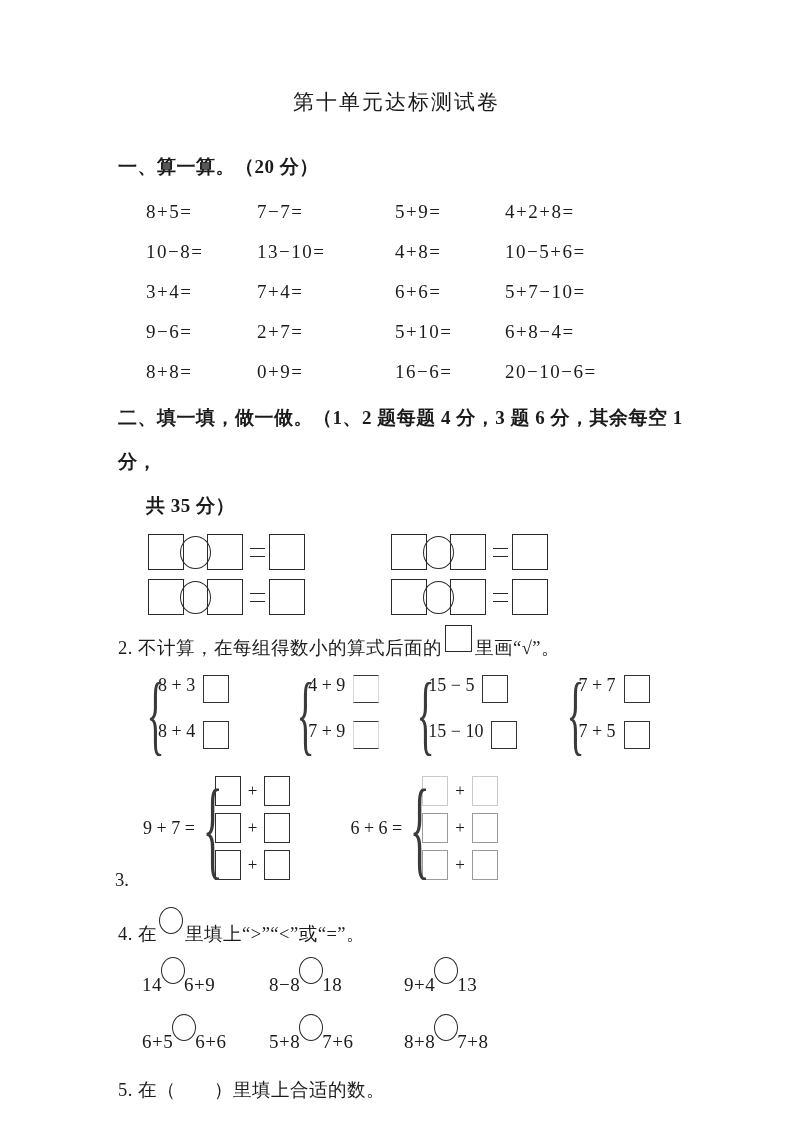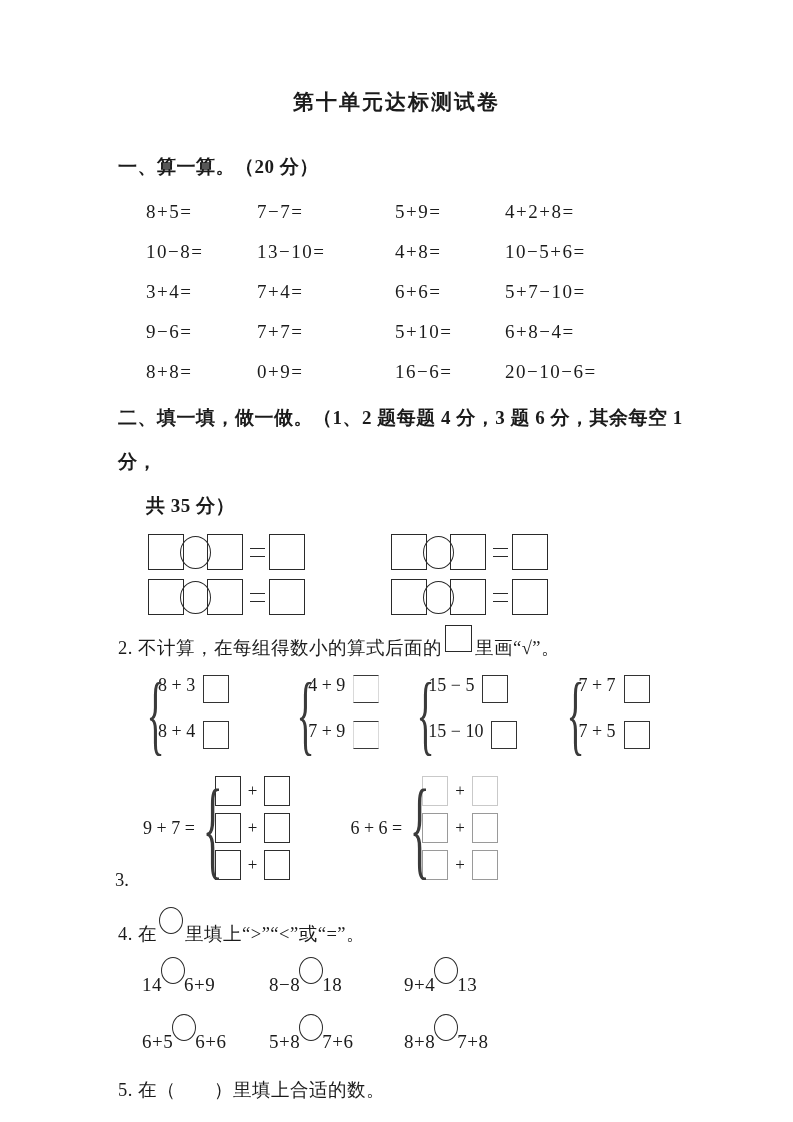--- a/index.html
+++ b/index.html
@@ -10,21 +10,21 @@
     background:#ffffff;
     box-sizing:border-box;
     padding:88px 70px 0 118px;
     font-family:"Liberation Serif","DejaVu Serif",serif;
     color:#1b1b1b;
     overflow:hidden;
   }
   .title {
     width:793px; margin-left:-118px;
     text-align:center;
-    font-size:21px; font-weight:bold;
+    font-size:21px; font-weight:normal;
     line-height:28px;
     letter-spacing:2px;
   }
   .sec-heading {
     margin-top:38px;
     font-size:19px; font-weight:bold;
     line-height:26px;
     letter-spacing:0.5px;
   }
   
@@ -118,21 +118,21 @@
     <span>4+2+8=</span>
     <span>10−8=</span>
     <span>13−10=</span>
     <span>4+8=</span>
     <span>10−5+6=</span>
     <span>3+4=</span>
     <span>7+4=</span>
     <span>6+6=</span>
     <span>5+7−10=</span>
     <span>9−6=</span>
-    <span>7+7=</span>
+    <span>2+7=</span>
     <span>5+10=</span>
     <span>6+8−4=</span>
     <span>8+8=</span>
     <span>0+9=</span>
     <span>16−6=</span>
     <span>20−10−6=</span>
   </div>
 
   <div class="sec2-heading">
     <div>二、填一填，做一做。（1、2 题每题 4 分，3 题 6 分，其余每空 1 分，</div>

